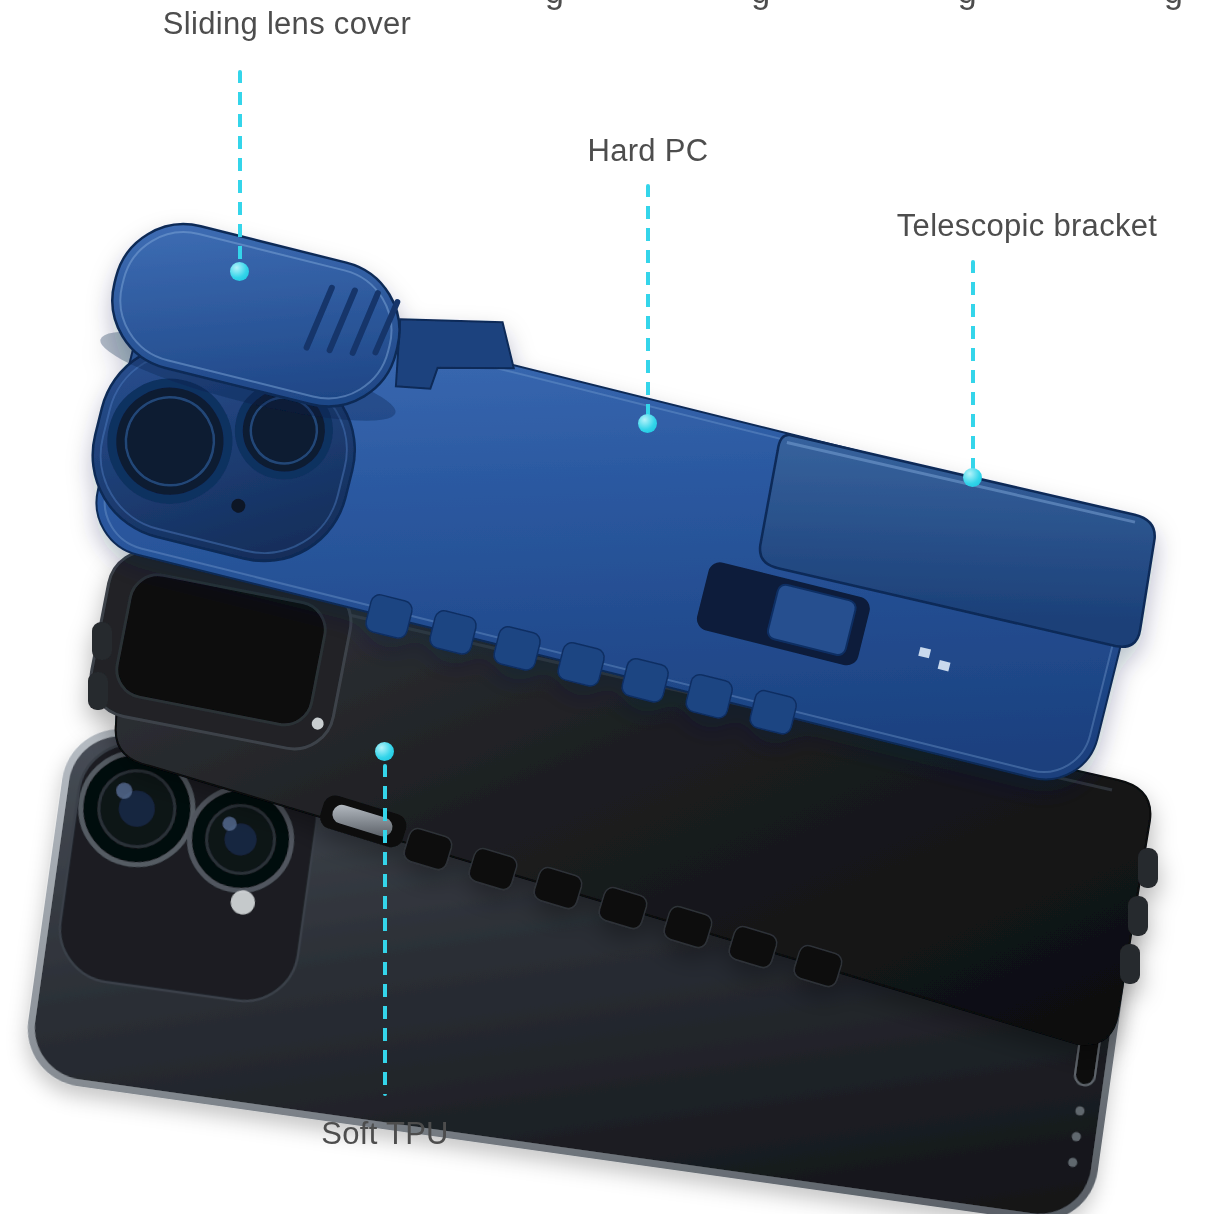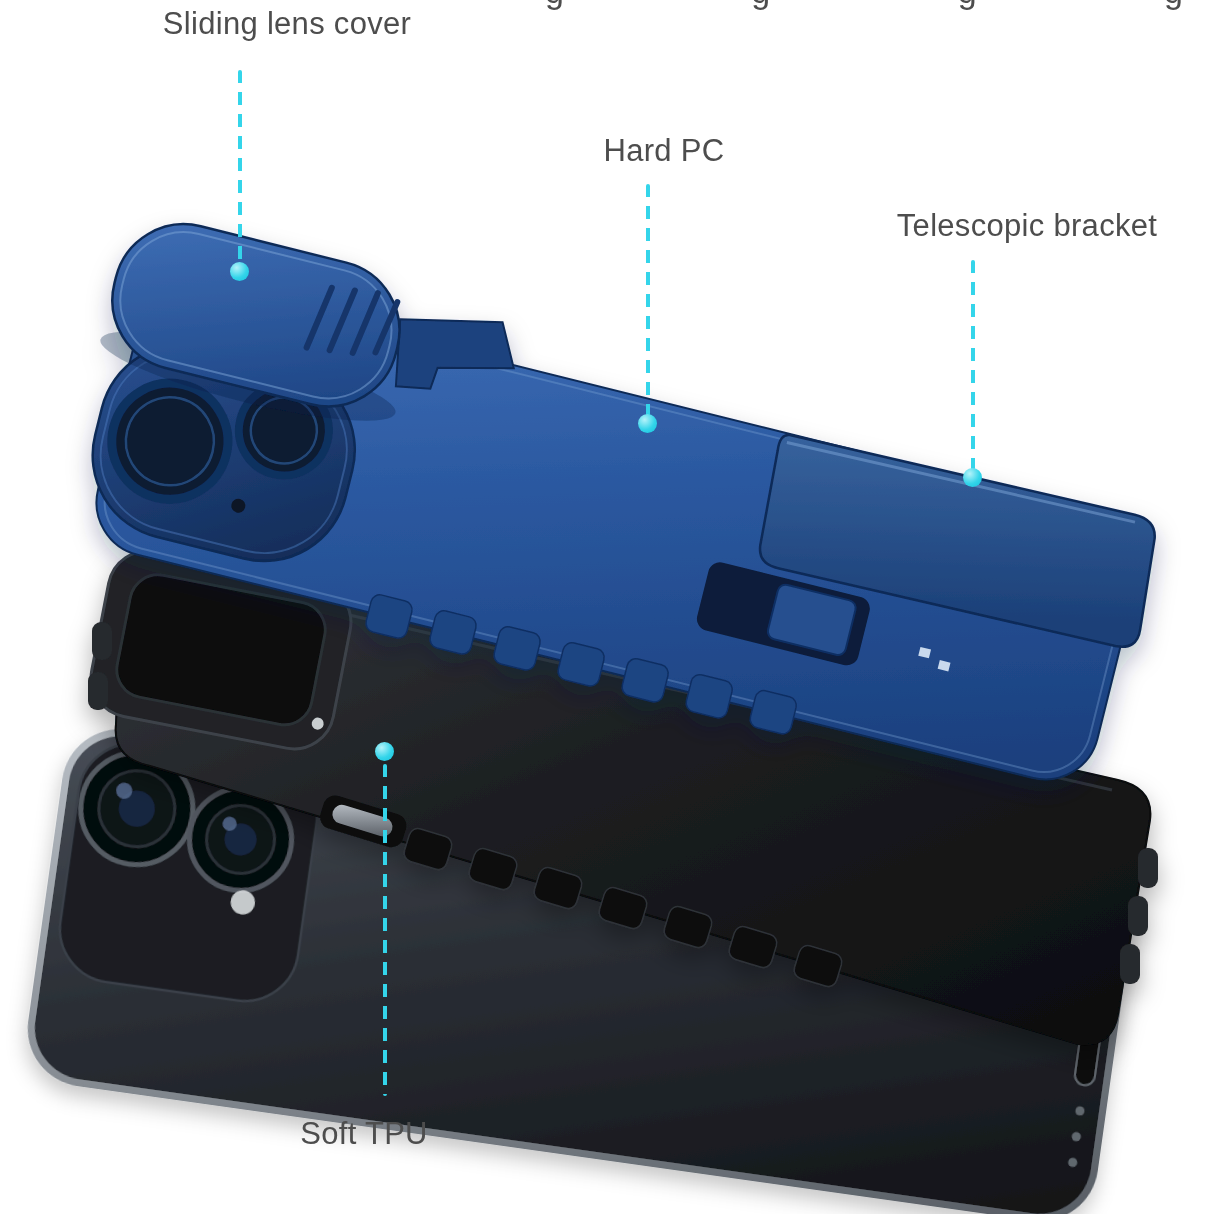--- a/index.html
+++ b/index.html
@@ -22,23 +22,23 @@
     background:repeating-linear-gradient(180deg,
       var(--accent,#34d5ea) 0px, var(--accent,#34d5ea) 13px,
       transparent 13px, transparent 22px);
   }
   .callout-dot {
     position:absolute; width:19px; height:19px; border-radius:50%;
     background:radial-gradient(circle at 35% 30%, #b5f3fa 0%, var(--accent,#34d5ea) 55%, #14c2dd 100%);
   }
 
   .c1-label{left:240px;top:6px;margin-left:47px;}    .c1-line{left:238px;top:70px;height:194px;}  .c1-dot{left:230px;top:262px;}
-  .c2-label{left:664px;top:133px;}  .c2-line{left:646px;top:184px;height:232px;} .c2-dot{left:638px;top:414px;}
+  .c2-label{left:648px;top:133px;}  .c2-line{left:646px;top:184px;height:232px;} .c2-dot{left:638px;top:414px;}
   .c3-label{left:1027px;top:208px;}  .c3-line{left:971px;top:260px;height:210px;} .c3-dot{left:963px;top:468px;}
-  .c4-label{left:364px;top:1116px;} .c4-line{left:383px;top:764px;height:332px;} .c4-dot{left:375px;top:742px;}
+  .c4-label{left:385px;top:1116px;} .c4-line{left:383px;top:764px;height:332px;} .c4-dot{left:375px;top:742px;}
 
   .top-crop { position:absolute; top:0; left:545px; width:665px; height:13px; overflow:hidden; color:#4d4d4d; }
   .top-crop span { display:block; position:relative; top:-28px; font-size:34px; font-weight:500; word-spacing:178px; }
 </style>
 </head>
 <body>
 
 <div class="stage">
 
   <div class="top-crop">

